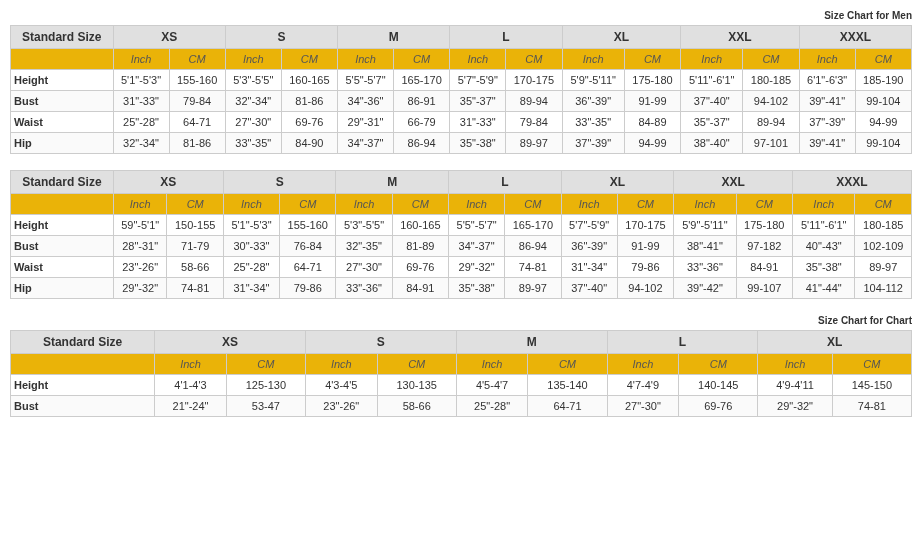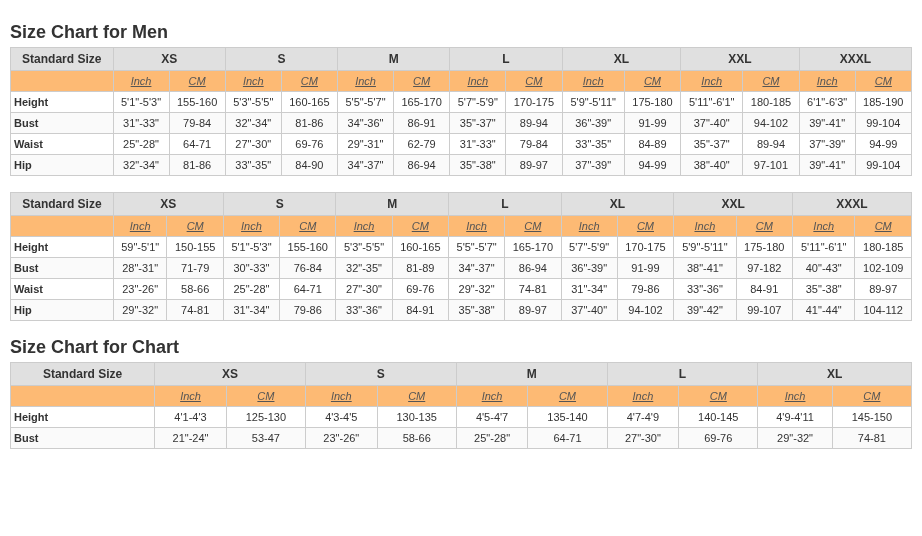--- a/index.html
+++ b/index.html
@@ -5,47 +5,47 @@
     * { box-sizing: border-box; margin: 0; padding: 0; }
     body {
       font-family: Arial, sans-serif;
       font-size: 12px;
       background: #fff;
       color: #333;
       padding: 10px;
       width: 922px;
     }
     .section-title {
-      font-size: 18px;
+      font-size: 10px;
       font-weight: bold;
       margin-bottom: 4px;
-      margin-top: 12px;
+      margin-top: 0;
+      text-align: right;
     }
     table {
       border-collapse: collapse;
       width: 100%;
       margin-bottom: 16px;
       border-radius: 13px;
     }
     th, td {
       border: 1px solid #ccc;
       text-align: center;
       padding: 4px 3px;
       font-size: 11px;
     }
     .header-row th {
       background-color: #e0e0e0;
       font-weight: bold;
       font-size: 12px;
     }
     .subheader-row td {
-      background-color: #fdba74;
+      background-color: #eab308;
       font-style: italic;
       color: #555;
-      text-decoration: underline;
     }
     .label-col {
       background-color: #f0f0f0;
       font-weight: bold;
       text-align: left;
     }
     tr:nth-child(odd) td:not(.label-col):not(.size-label) {
     }
     .data-row td {
       background-color: #fff;
@@ -124,21 +124,21 @@
           <td>39"-41"</td>
           <td>99-104</td>
         </tr>
         <tr class="data-row">
           <td class="label-col">Waist</td>
           <td>25"-28"</td>
           <td>64-71</td>
           <td>27"-30"</td>
           <td>69-76</td>
           <td>29"-31"</td>
-          <td>62-79</td>
+          <td>66-79</td>
           <td>31"-33"</td>
           <td>79-84</td>
           <td>33"-35"</td>
           <td>84-89</td>
           <td>35"-37"</td>
           <td>89-94</td>
           <td>37"-39"</td>
           <td>94-99</td>
         </tr>
         <tr class="data-row">

